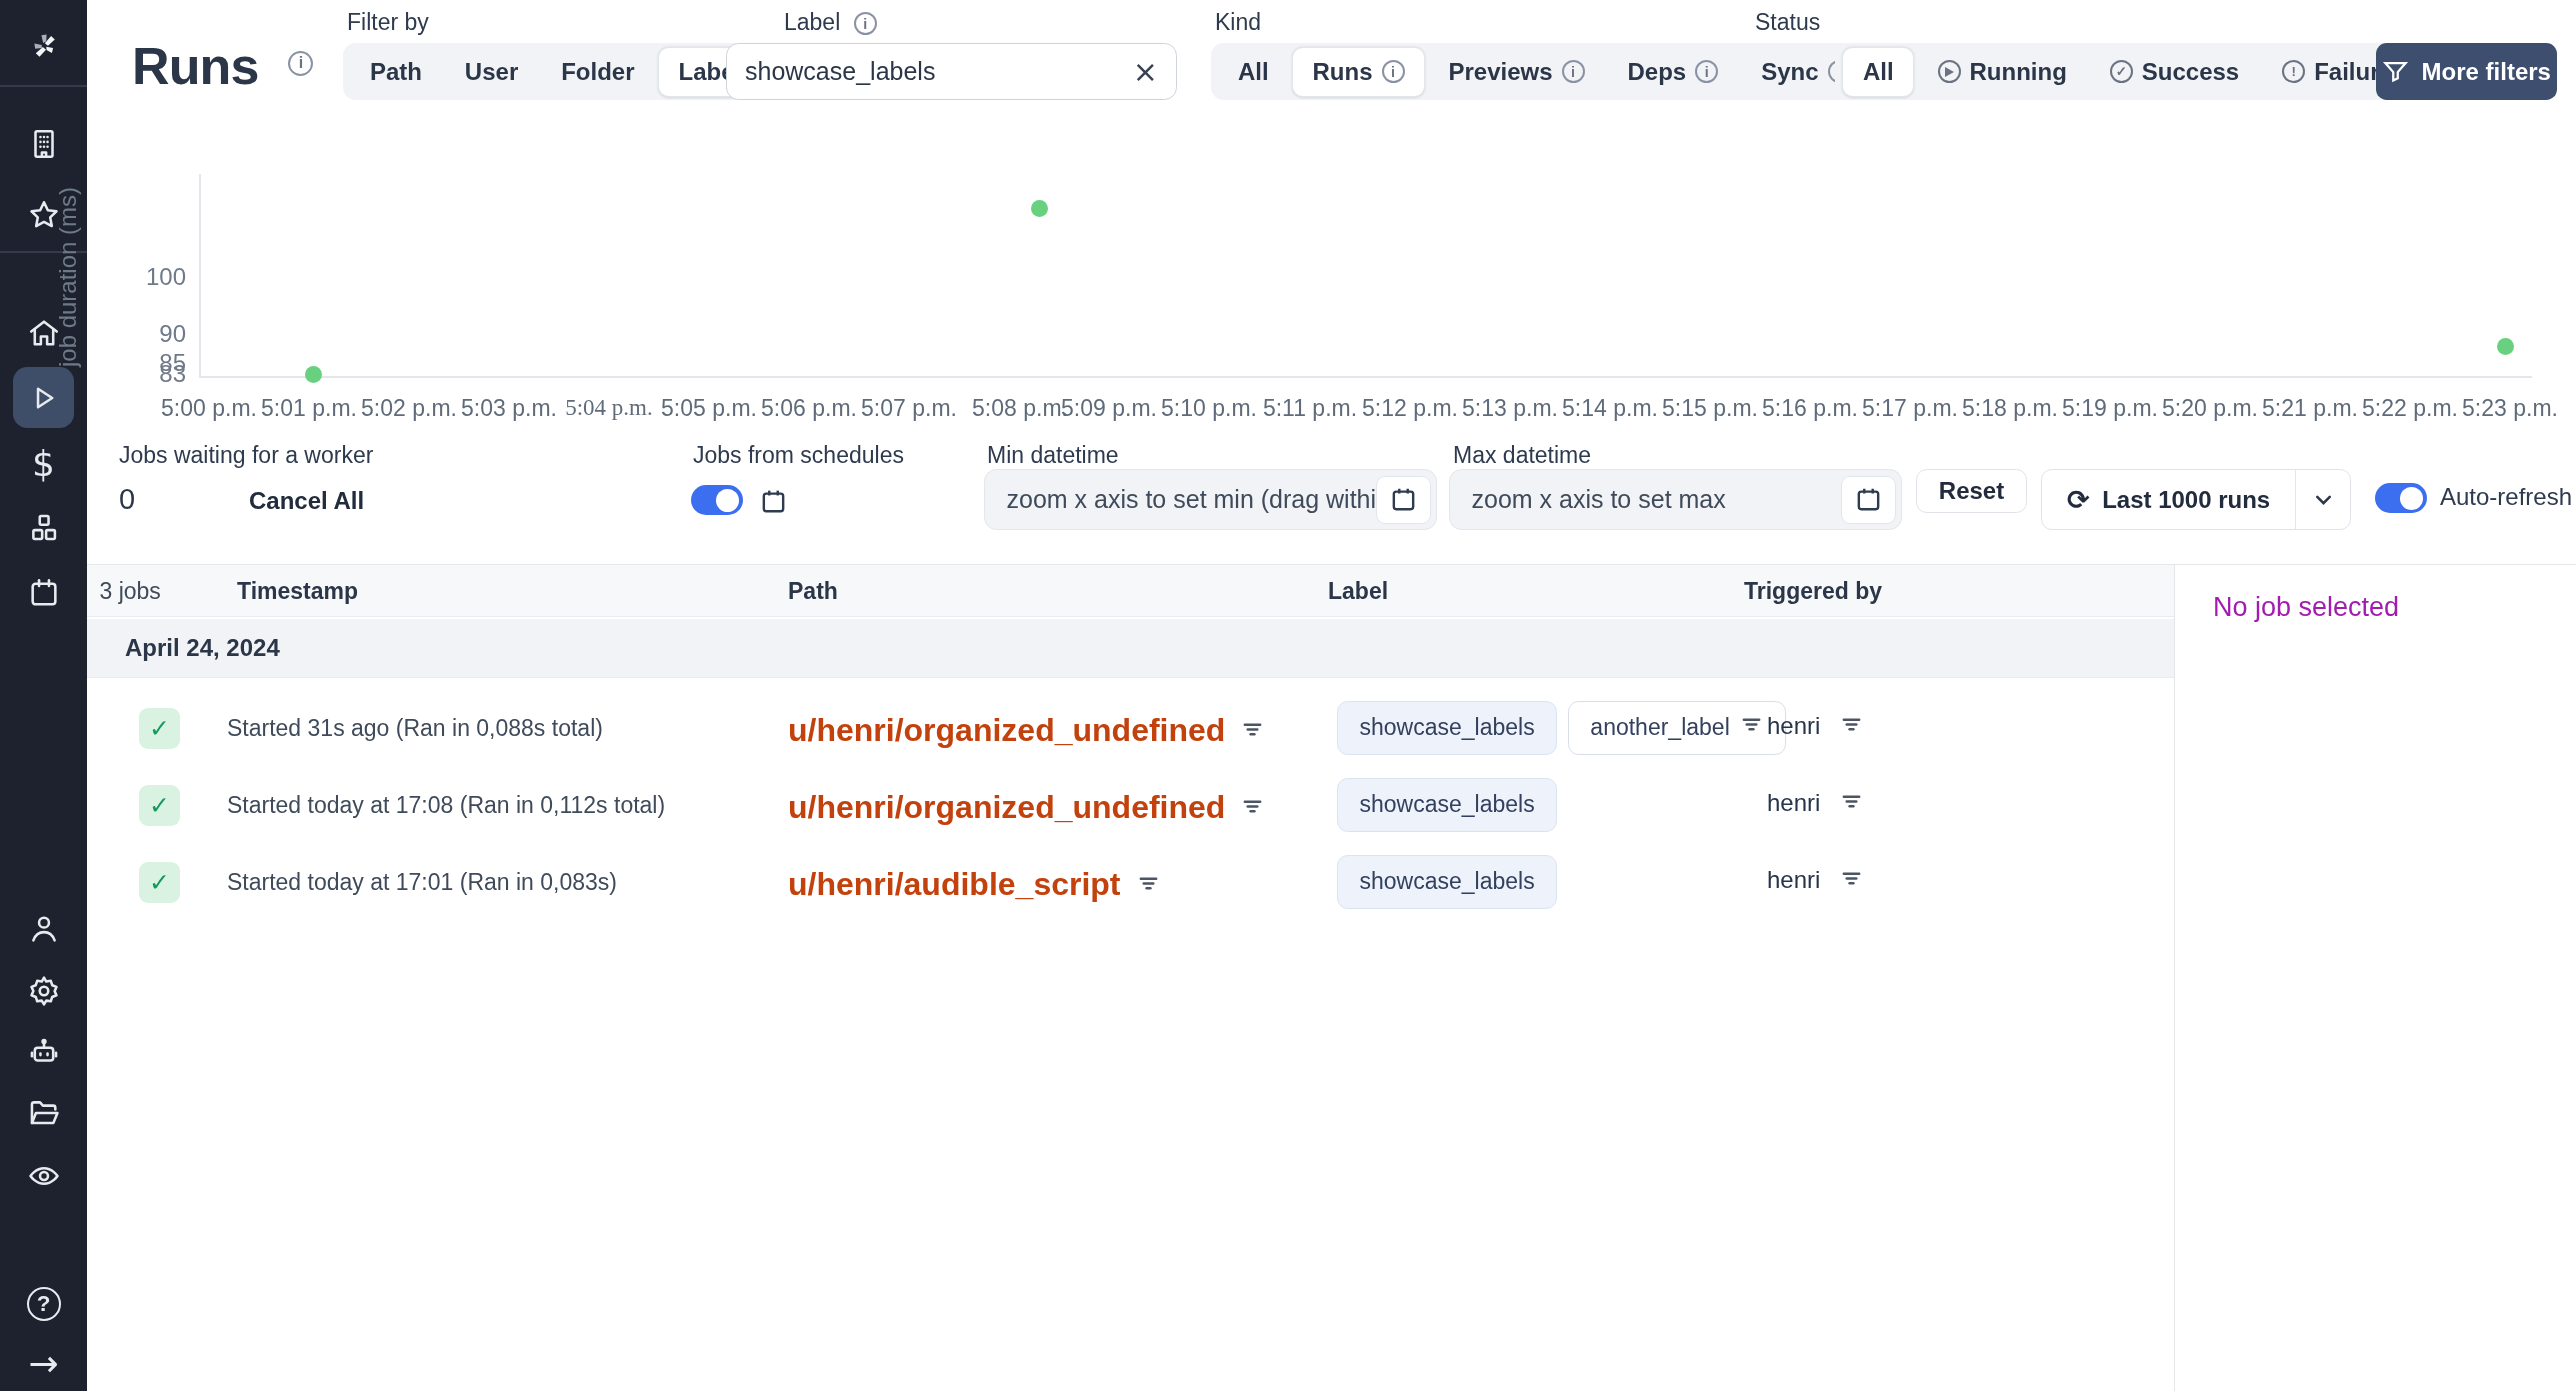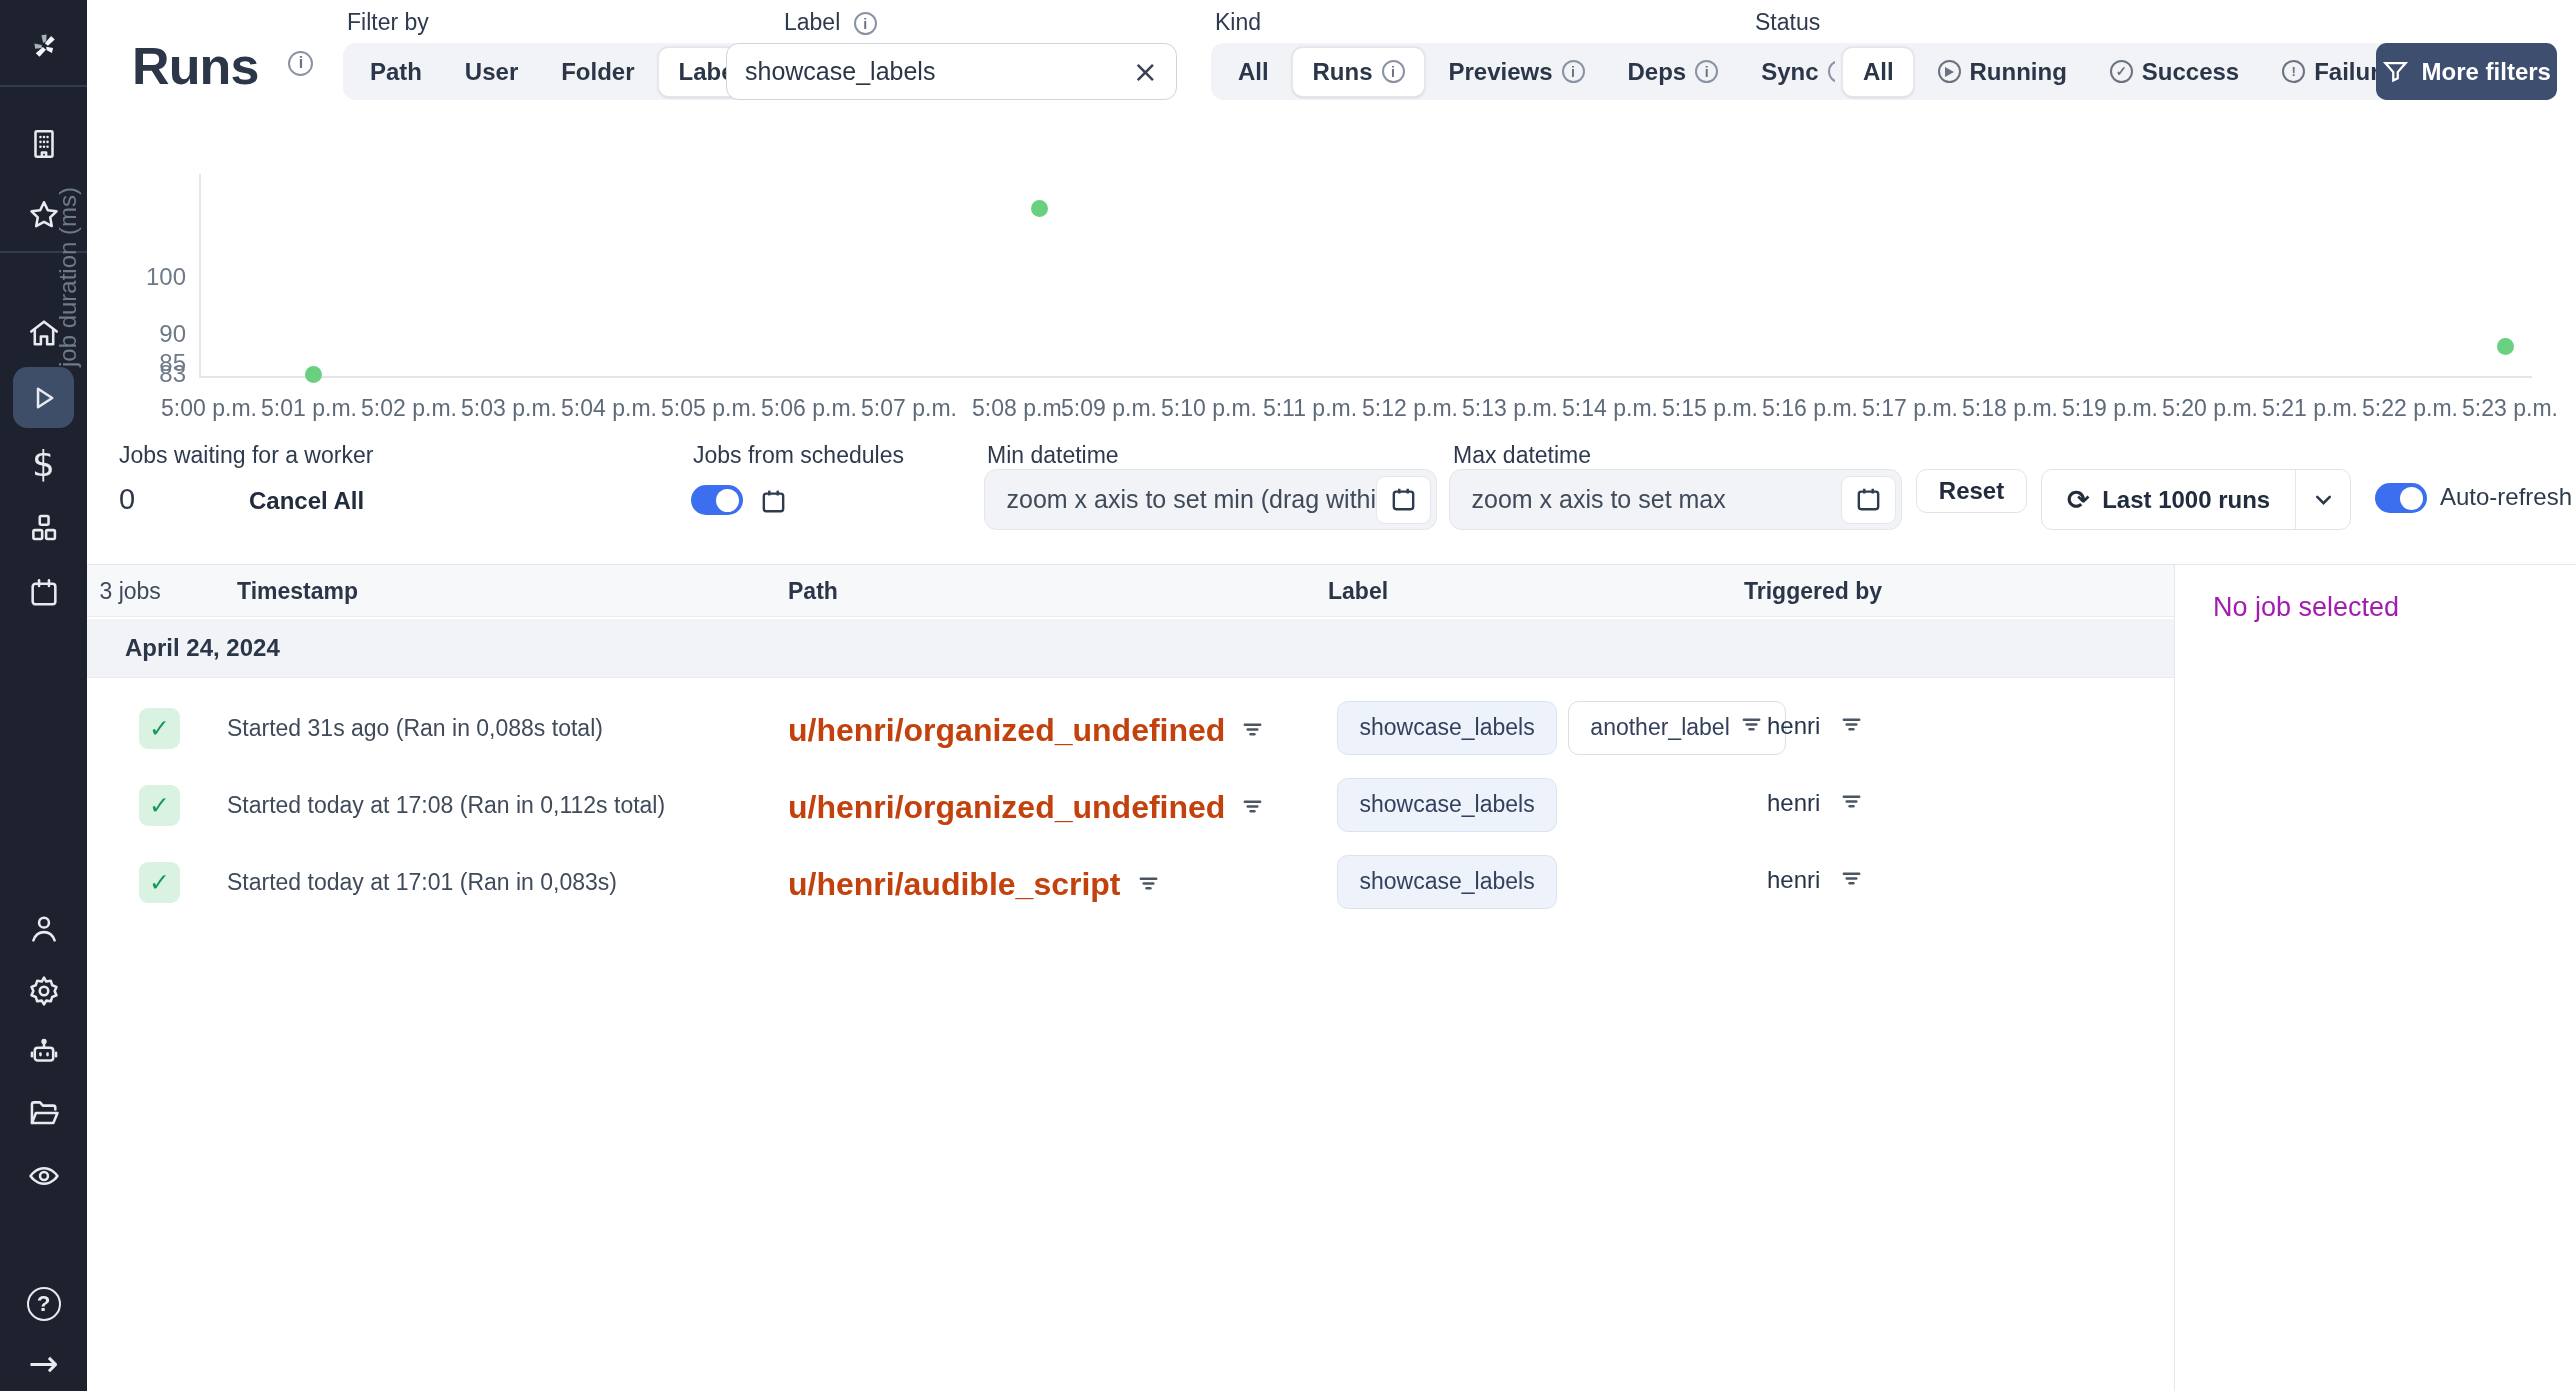--- a/index.html
+++ b/index.html
@@ -298,21 +298,21 @@
       <span class="ytick" style="left: 123px; top: 263px;">100</span>
       <span class="ytick" style="left: 123px; top: 320px;">90</span>
       <span class="ytick" style="left: 123px; top: 349px;">85</span>
       <span class="ytick" style="left: 123px; top: 360px;">83</span>
     </div>
   <div id="xticks">
       <span class="xtick" style="left: 209px;">5:00 p.m.</span>
       <span class="xtick" style="left: 309px;">5:01 p.m.</span>
       <span class="xtick" style="left: 409px;">5:02 p.m.</span>
       <span class="xtick" style="left: 509px;">5:03 p.m.</span>
-      <span class="xtick" style="left: 609px;">5:04 p.m.</span>
+      <span class="xtick" style="left: 609px; font-family: Liberation Serif, serif;">5:04 p.m.</span>
       <span class="xtick" style="left: 709px;">5:05 p.m.</span>
       <span class="xtick" style="left: 809px;">5:06 p.m.</span>
       <span class="xtick" style="left: 909px;">5:07 p.m.</span>
       <span class="xtick" style="left: 1020px;">5:08 p.m.</span>
       <span class="xtick" style="left: 1109px;">5:09 p.m.</span>
       <span class="xtick" style="left: 1209px;">5:10 p.m.</span>
       <span class="xtick" style="left: 1310px;">5:11 p.m.</span>
       <span class="xtick" style="left: 1410px;">5:12 p.m.</span>
       <span class="xtick" style="left: 1510px;">5:13 p.m.</span>
       <span class="xtick" style="left: 1610px;">5:14 p.m.</span>

